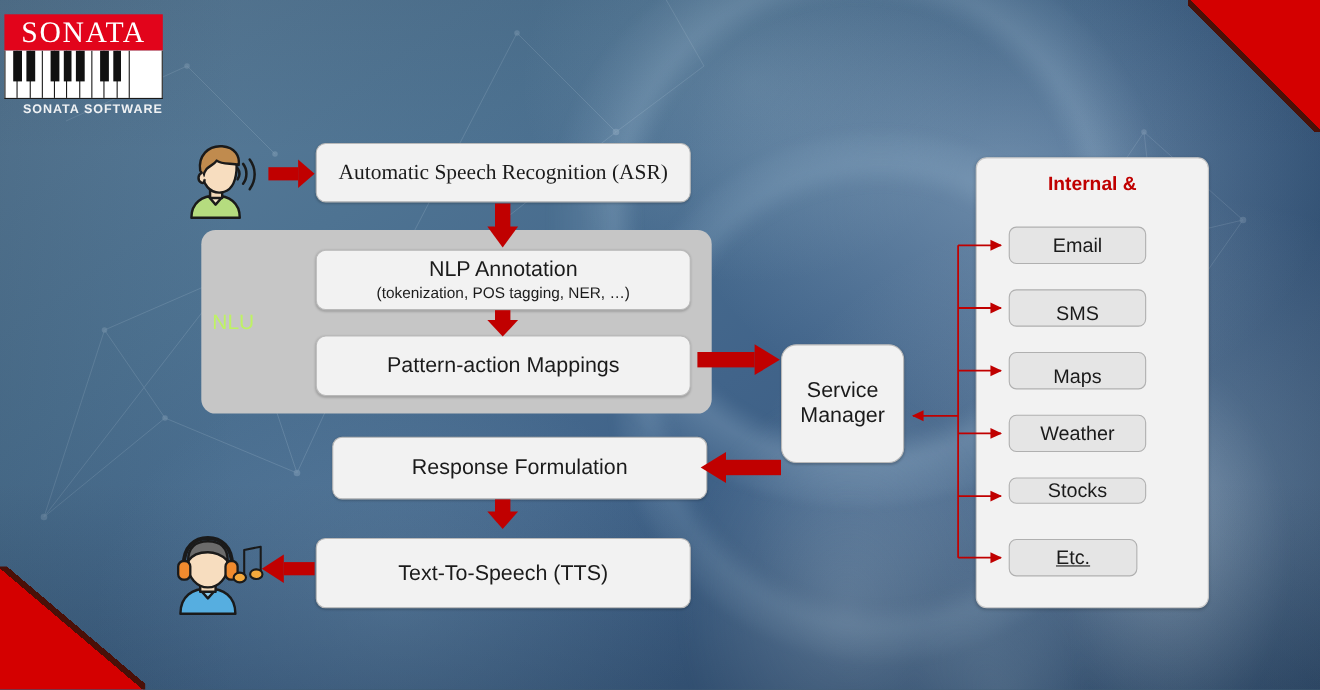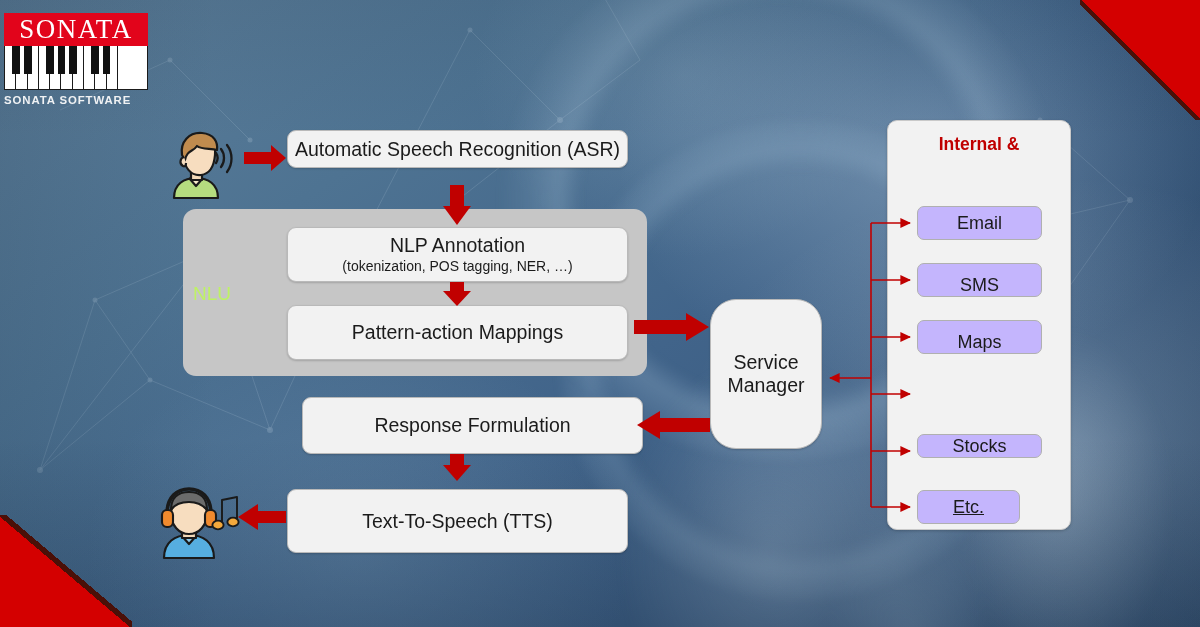--- a/index.html
+++ b/index.html
@@ -88,21 +88,21 @@
     box-sizing: border-box;
     overflow: hidden;
   }
   .wkey { position: absolute; top: 0; bottom: 0; border-right: 1.2px solid #1a1a1a; box-sizing: border-box; }
   .bkey { position: absolute; top: 0; height: 28px; background: #111111; }
   .logo-sub {
     color: #f0f2f4;
     font-size: 11.4px;
     font-weight: bold;
     letter-spacing: 0.9px;
-    text-align: left;
+    text-align: right;
     margin-top: 4px;
   }
 
   
   .fbox {
     position: absolute;
     background: #f2f2f2;
     border: 1px solid #b9b9b9;
     border-radius: 9px;
     box-sizing: border-box;
@@ -141,21 +141,21 @@
   .api-title {
     color: #c00000;
     font-weight: bold;
     font-size: 17.5px;
     text-align: center;
     line-height: 1.35;
     margin-top: 12px;
   }
   .api-item {
     position: absolute;
-    background: #c4b5fd;
+    background: #e5e5e5;
     border: 1px solid #b0b0b0;
     border-radius: 7px;
     box-sizing: border-box;
     display: flex; align-items: center; justify-content: center;
     font-size: 18px;
     color: #1b1b1b;
   }
 
   
   .arrows { position: absolute; inset: 0; pointer-events: none; }
@@ -225,65 +225,68 @@
       <div class="bkey" style="left:64px;width:7.5px"></div>
       <div class="bkey" style="left:86px;width:7.5px"></div>
       <div class="bkey" style="left:97.5px;width:7.5px"></div>
     </div>
     <div class="logo-sub">SONATA SOFTWARE</div>
   </div>
 
   <div class="nlu-panel" style="left:183px; top:209px; width:464px; height:167px;"></div>
   <div class="nlu-label" style="left:193px; top:283px; width:60px;">NLU</div>
 
-  <div class="fbox" style="left:287px; top:130px; width:341px; height:38px;">
+  <div class="fbox" style="left:287px; top:130px; width:341px; height:54px;font-family:Liberation Serif, serif;">
     <div class="t1">Automatic Speech Recognition (ASR)</div>
   </div>
 
   <div class="fbox" style="left:287px; top:305px; width:341px; height:55px;">
     <div class="t1">Pattern-action Mappings</div>
   </div>
 
   <div class="fbox" style="left:287px; top:227px; width:341px; height:55px;">
     <div class="t1">NLP Annotation</div>
     <div class="t2">(tokenization, POS tagging, NER, …)</div>
   </div>
 
   <div class="fbox" style="left:302px; top:397px; width:341px; height:57px;">
     <div class="t1">Response Formulation</div>
   </div>
 
   <div class="fbox" style="left:287px; top:489px; width:341px; height:64px;">
     <div class="t1">Text-To-Speech (TTS)</div>
   </div>
 
-  <div class="fbox" style="left:710px; top:299px; width:112px; height:150px; border-radius:26px;">
+  <div class="fbox" style="left:710px; top:313px; width:112px; height:108px; border-radius:14px;">
     <div class="t1">Service</div>
     <div class="t1">Manager</div>
   </div>
 
-  <div class="api-panel" style="left:887px; top:120px; width:184px; height:410px;">
+  <div class="api-panel" style="left:887px; top:143px; width:212px; height:410px;">
     <div class="api-title">
       <div>Internal &amp;</div>
     </div>
   </div>
 
   <div class="api-item" style="left:917px; top:206px; width:125px; height:34px;">
     <span>Email</span>
   </div>
   <div class="api-item" style="left:917px; top:263px; width:125px; height:34px;align-items:flex-end;">
     <span>SMS</span>
   </div>
   <div class="api-item" style="left:917px; top:320px; width:125px; height:34px;align-items:flex-end;">
     <span>Maps</span>
   </div>
+  <div class="api-item" style="left:917px; top:377px; width:125px; height:34px;">
+    <span>Weather</span>
+  </div>
   <div class="api-item" style="left:917px; top:434px; width:125px; height:24px;">
     <span>Stocks</span>
   </div>
-  <div class="api-item" style="left:917px; top:490px; width:103px; height:34px;text-decoration:underline;">
+  <div class="api-item" style="left:917px; top:490px; width:117px; height:34px;text-decoration:underline;">
     <span>Etc.</span>
   </div>
 
   <svg class="arrows" viewBox="0 0 1200 627">
     <defs>
       <marker id="thinhead" markerWidth="7" markerHeight="7" refX="6" refY="3.5" orient="auto">
         <path d="M0,0.4 L6.6,3.5 L0,6.6 z" fill="#c00000"></path>
       </marker>
     </defs>
 

